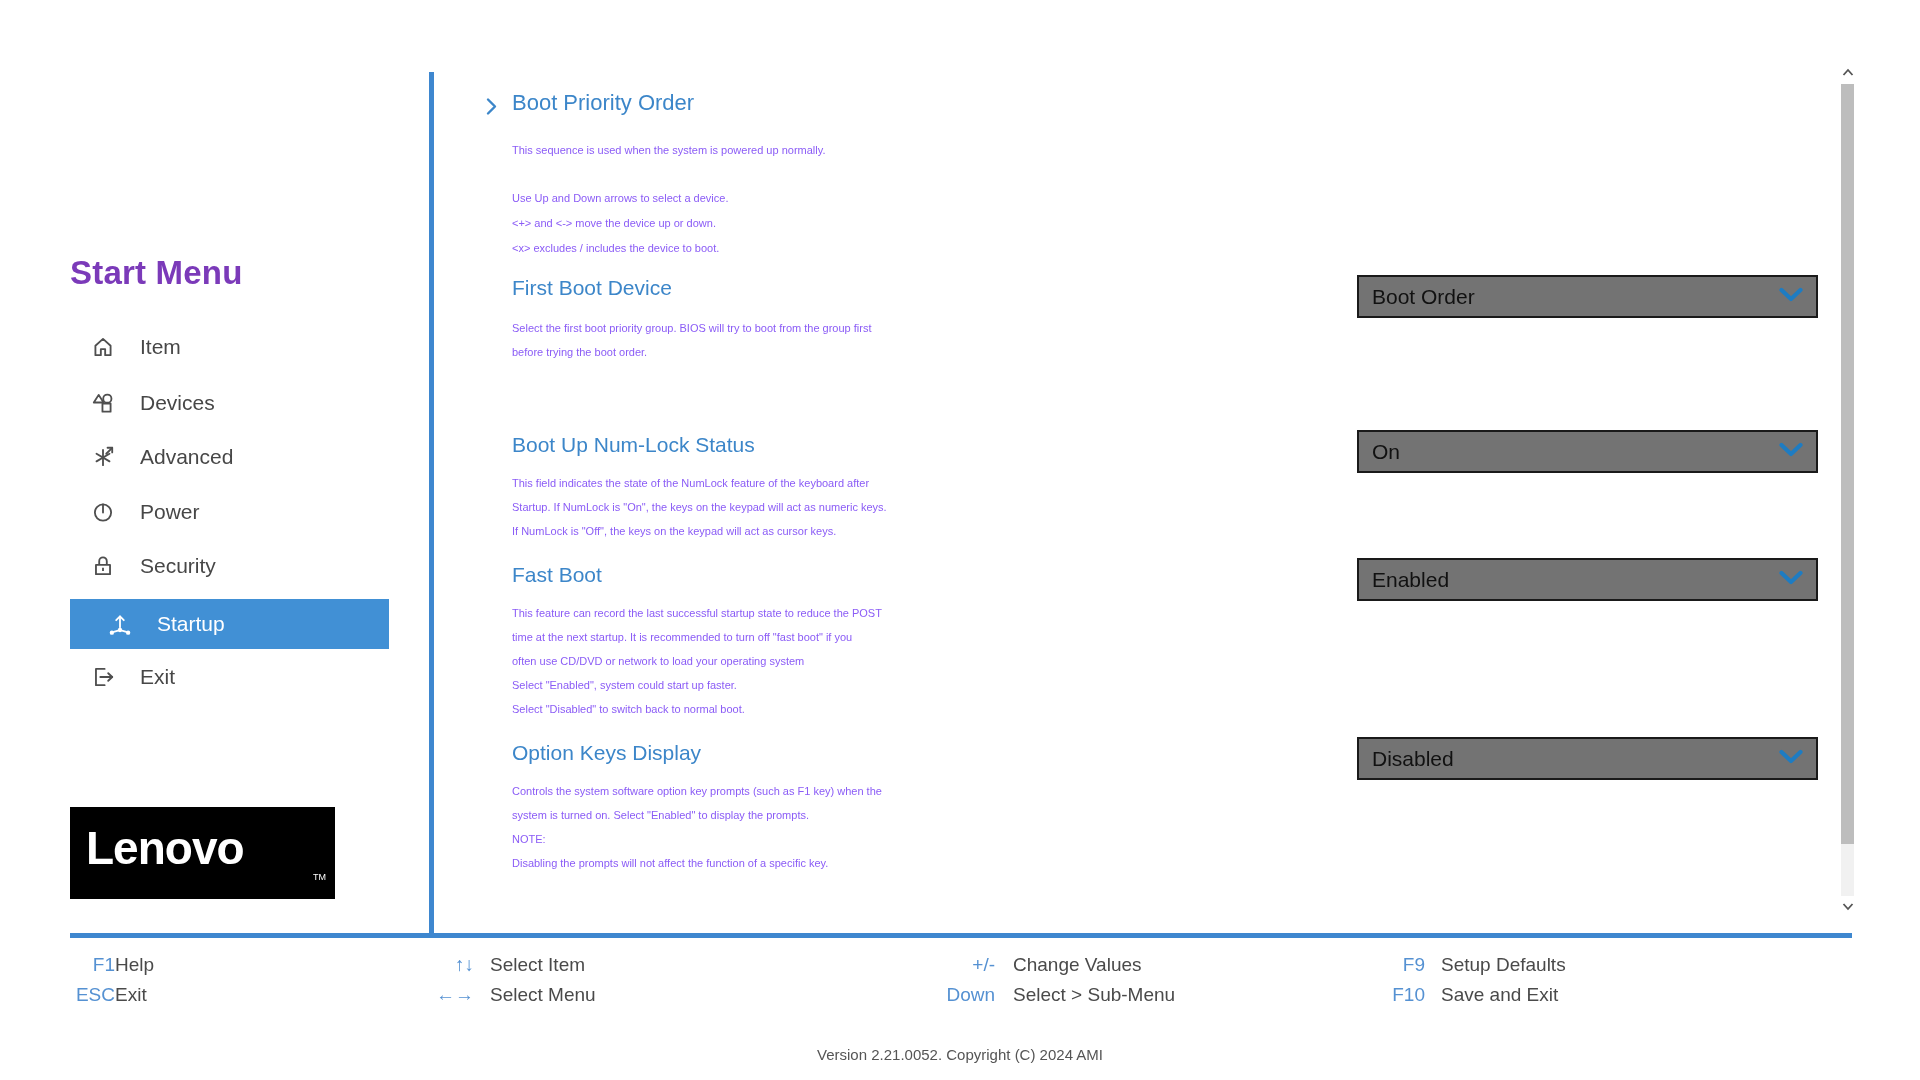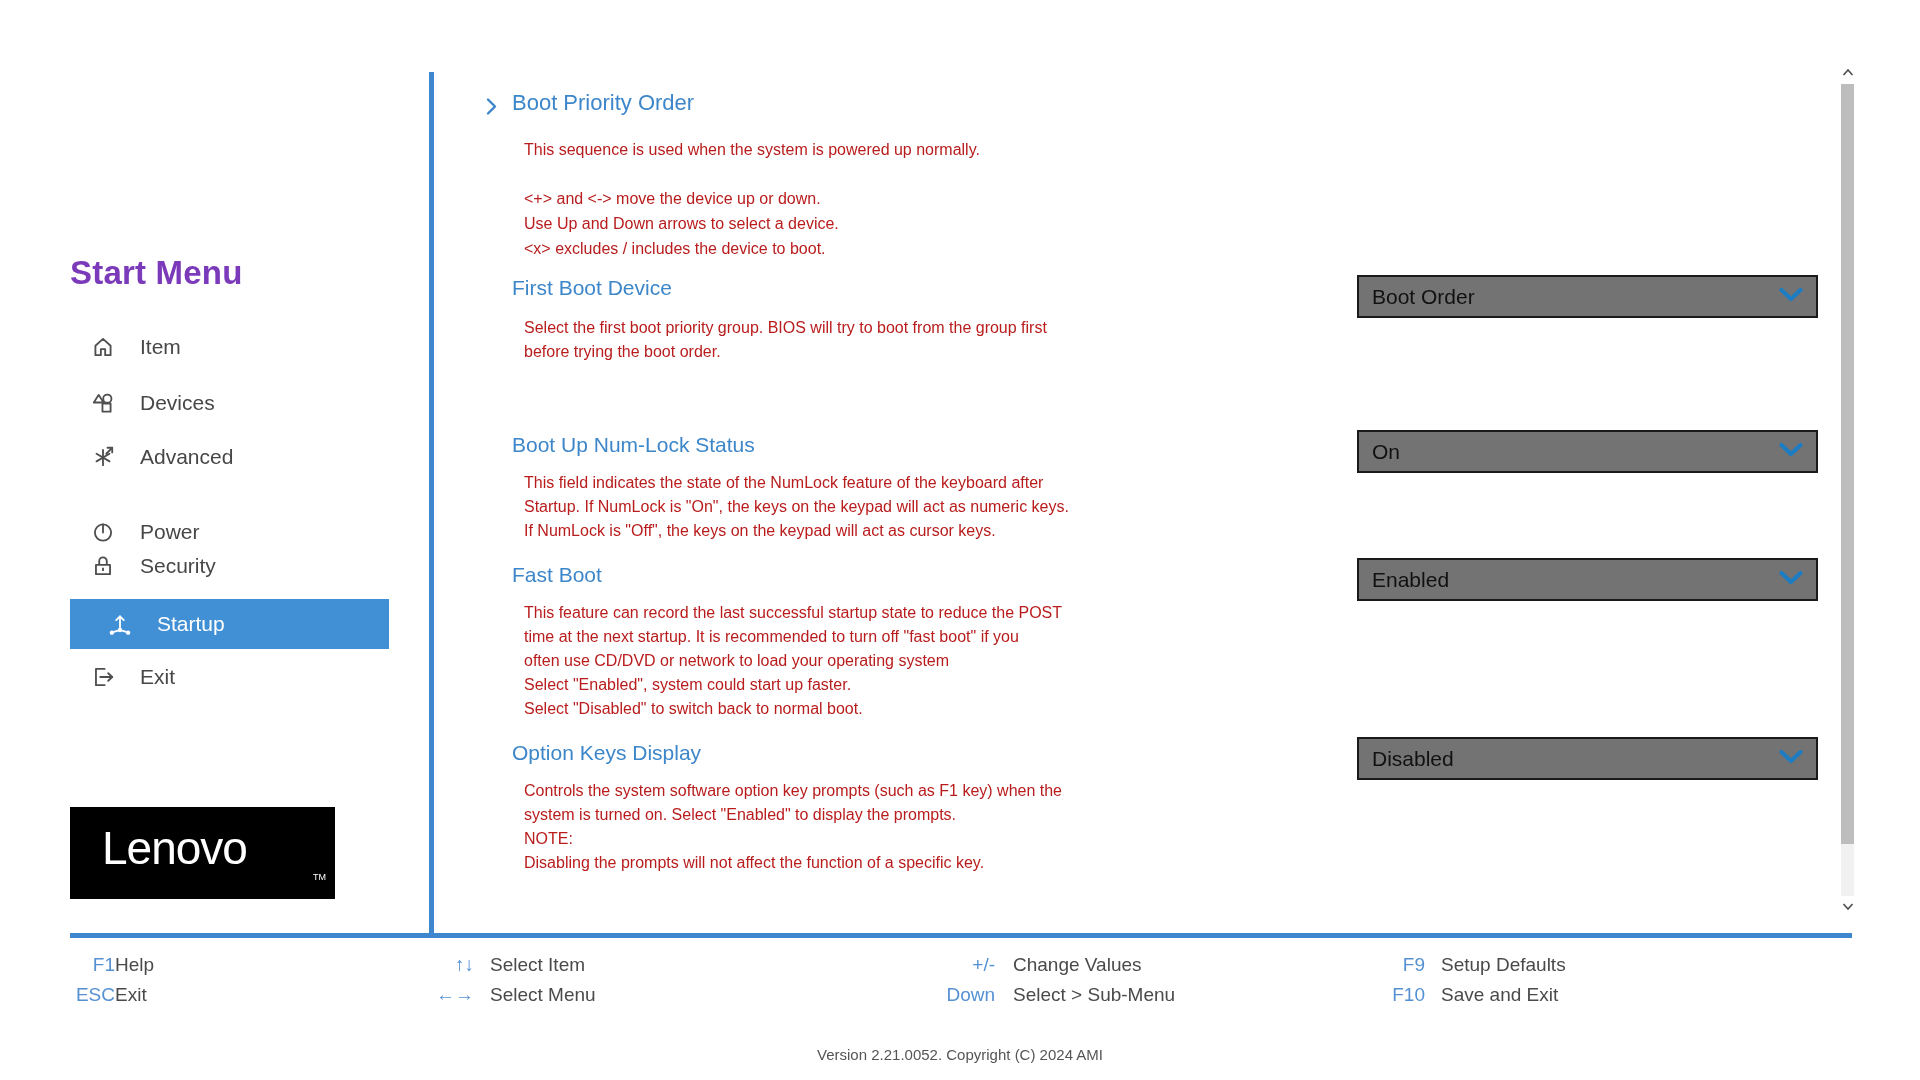--- a/index.html
+++ b/index.html
@@ -31,36 +31,36 @@
   .side-item.selected .side-icon{color:#ffffff;}
   .side-item.selected .side-label{color:#ffffff;}
   .side-icon svg{display:block;}
 
   
   .logo{
     left:70px;top:807px;width:265px;height:92px;background:#000;
   }
   .logo .logo-text{
     position:absolute;left:16px;top:14px;
-    color:#fff;font-size:46px;font-weight:normal;letter-spacing:-1px;margin-left:16px;
+    color:#fff;font-size:46px;font-weight:bold;letter-spacing:-1px;
   }
   .logo .logo-tm{
     position:absolute;right:9px;bottom:17px;color:#fff;font-size:9px;
   }
 
   
   .vline{left:429px;top:72px;width:5px;height:861px;background:#3e87cf;}
   .hline{left:70px;top:933px;width:1782px;height:5px;background:#3e87cf;}
 
   
   .submenu-chevron{left:485px;top:97px;}
   .submenu-label{
     left:512px;top:90px;font-size:22px;color:#3c86c9;cursor:default;
   }
-  .para{left:524px;width:740px;font-size:16px;line-height:24px;color:#b91c1c;}
+  .para{left:512px;width:740px;font-size:11px;line-height:24px;color:#8b5cf6;}
   .hints{line-height:25px;}
   .sec-heading{left:512px;font-size:21px;color:#3c86c9;}
 
   
   .dropdown{
     left:1357px;width:461px;height:43px;box-sizing:border-box;
     border:2px solid #1a1a1a;background:#737373;
     display:flex;align-items:center;cursor:default;
   }
   .dd-value{margin-left:13px;font-size:21px;color:#111;}
@@ -113,21 +113,21 @@
       <line x1="12" y1="5.5" x2="12" y2="19.5"></line>
       <line x1="6" y1="9" x2="18" y2="16"></line>
       <line x1="6" y1="16" x2="18" y2="9"></line>
       <line x1="15" y1="9" x2="20.5" y2="3.5"></line>
       <path d="M16.2 3.5 H20.5 V7.8"></path>
     </svg>
   </span>
   <span class="side-label">Advanced</span>
 </div>
 
-<div class="abs side-item" style="top:507px">
+<div class="abs side-item" style="top:487px">
   <span class="side-icon">
     <svg width="26" height="26" viewBox="0 0 24 24" fill="none" stroke="currentColor" stroke-width="1.7" stroke-linecap="round">
       <circle cx="12" cy="12.5" r="7.5"></circle>
       <line x1="12" y1="12.5" x2="12" y2="5"></line>
     </svg>
   </span>
   <span class="side-label">Power</span>
 </div>
 
 <div class="abs side-item" style="top:541px">
@@ -176,22 +176,22 @@
 <div class="abs hline"></div>
 
 <span class="abs submenu-chevron">
   <svg width="13" height="19" viewBox="0 0 13 19" fill="none" stroke="#3c86c9" stroke-width="2.4" stroke-linecap="round" stroke-linejoin="round">
     <polyline points="3,2.5 10,9.5 3,16.5"></polyline>
   </svg>
 </span>
 <div class="abs submenu-label">Boot Priority Order</div>
 <div class="abs para" style="top:138px">This sequence is used when the system is powered up normally.</div>
 <div class="abs para hints" style="top:186px">
+  <div>Use Up and Down arrows to select a device.</div>
   <div>&lt;+&gt; and &lt;-&gt; move the device up or down.</div>
-  <div>Use Up and Down arrows to select a device.</div>
   <div>&lt;x&gt; excludes / includes the device to boot.</div>
 </div>
 
 <div class="abs sec-heading" style="top:276px">First Boot Device</div>
 <div class="abs para" style="top:316px">
   <div>Select the first boot priority group. BIOS will try to boot from the group first</div>
   <div>before trying the boot order.</div>
 </div>
 <div class="abs dropdown" style="top:275px">
   <span class="dd-value">Boot Order</span>

